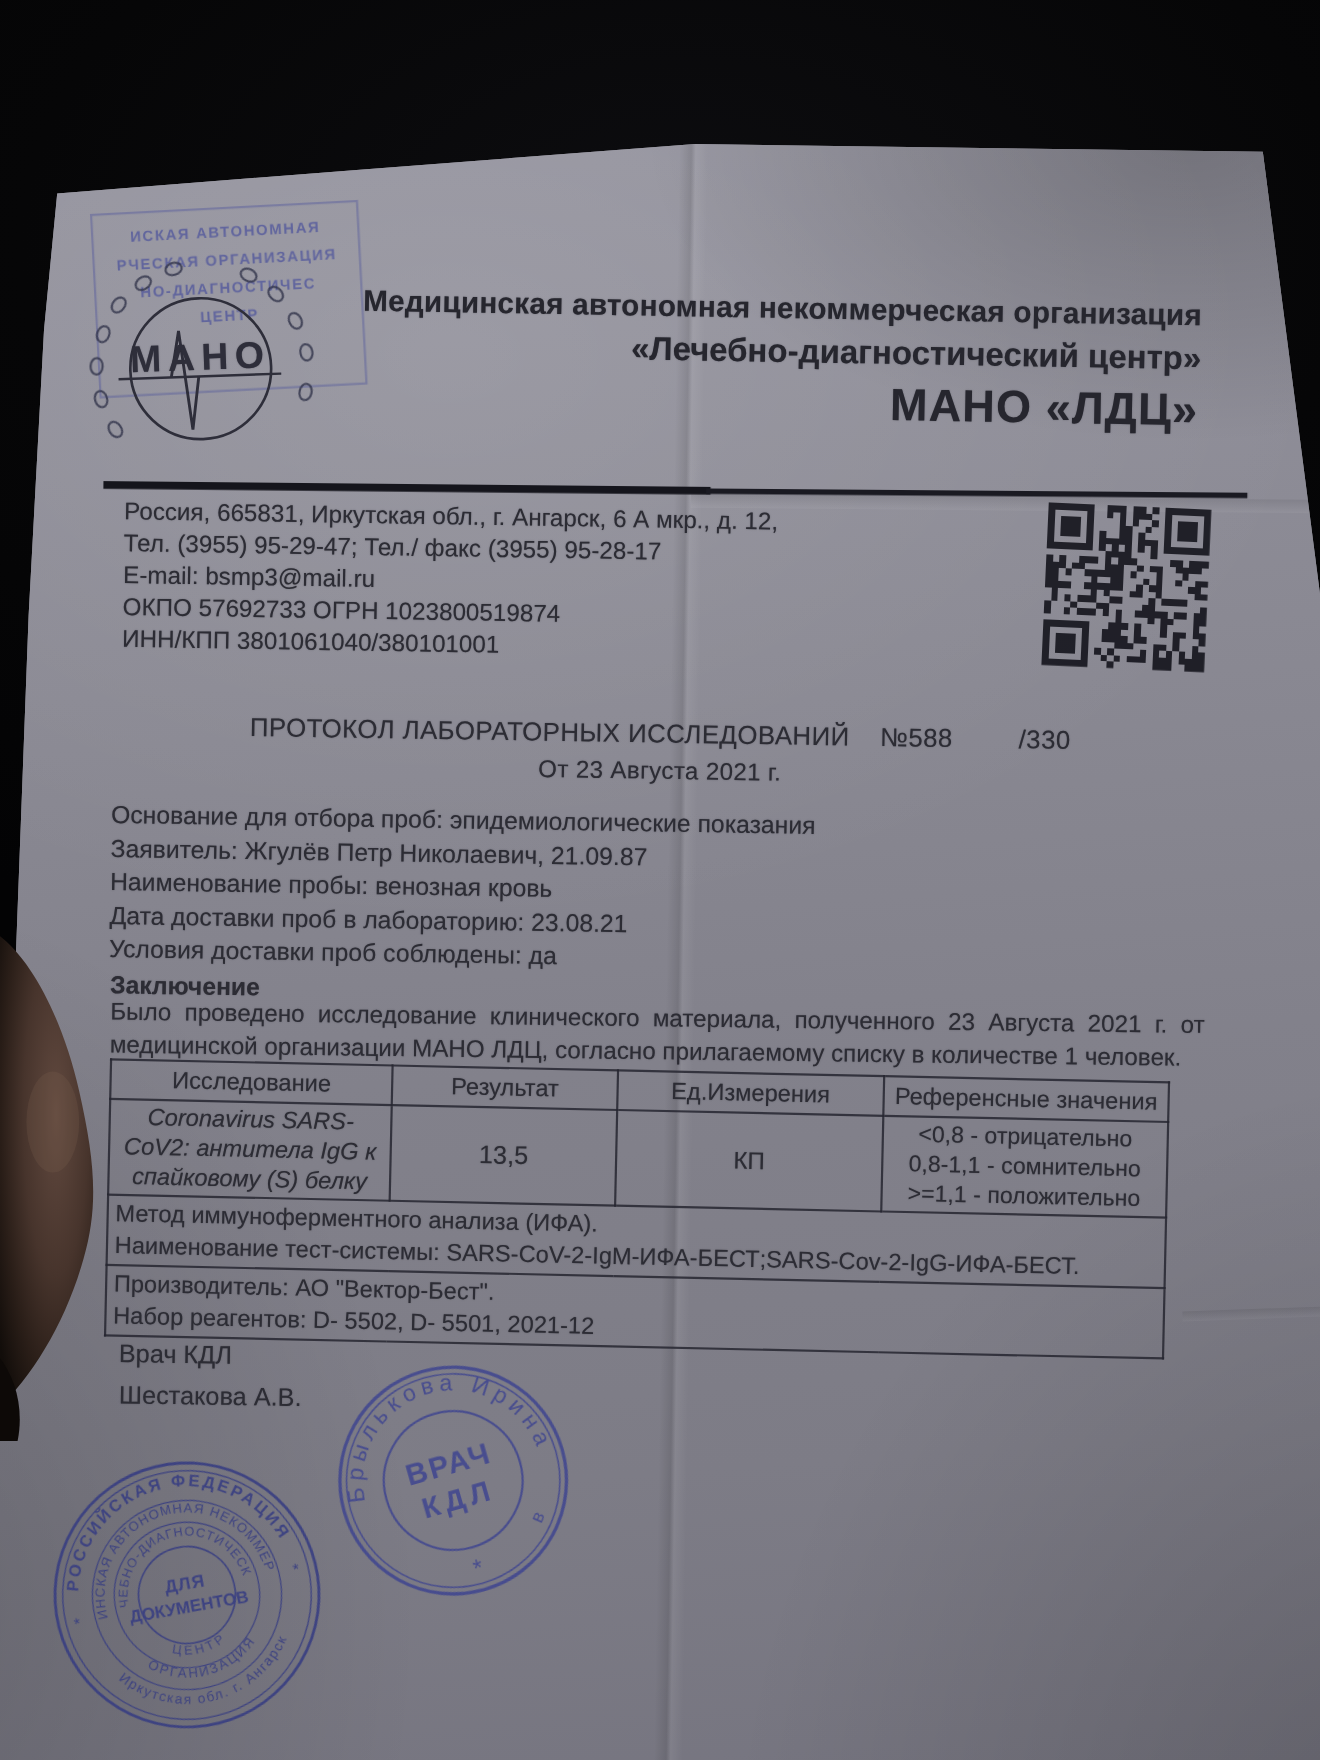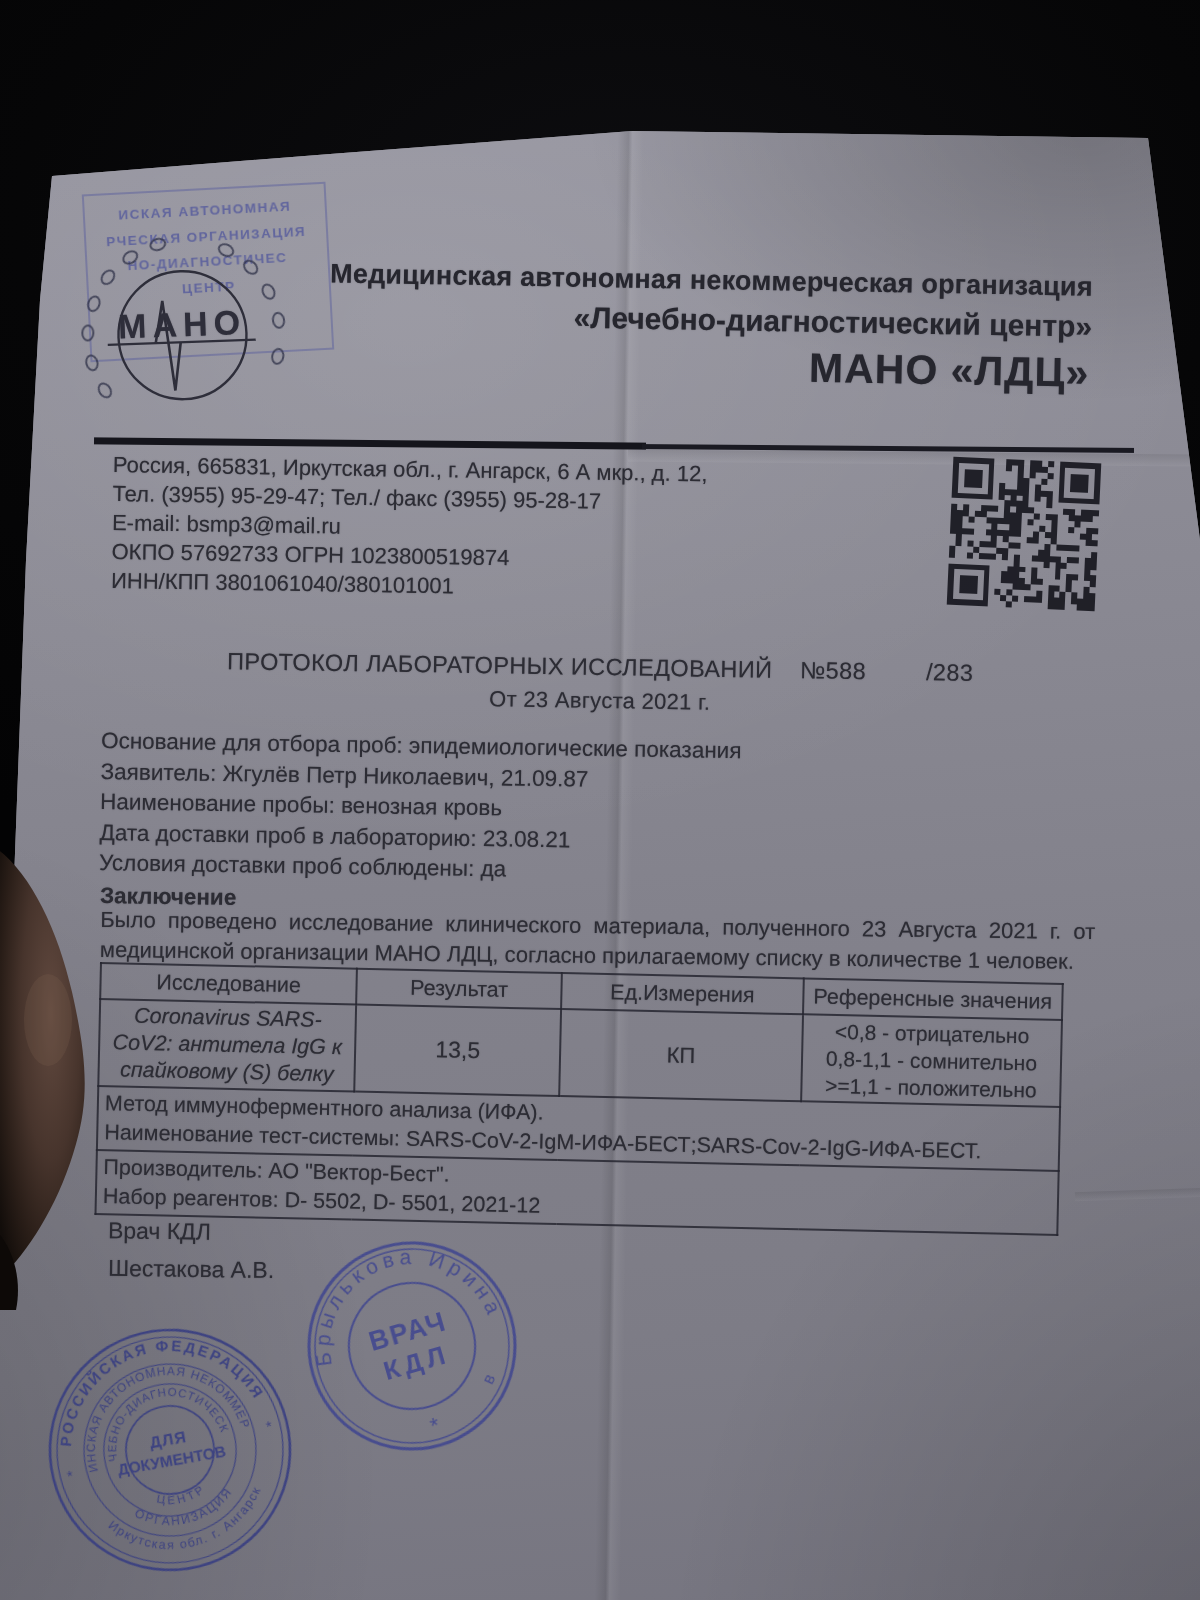--- a/index.html
+++ b/index.html
@@ -453,21 +453,21 @@
           <rect x="24" y="24" width="1" height="1" fill="#17171f"></rect>
         </svg>
     </div>
 
     <div class="blk title">
       <div>
         <span>ПРОТОКОЛ ЛАБОРАТОРНЫХ ИССЛЕДОВАНИЙ</span>
         <span>&nbsp;&nbsp;</span>
         <span>№588</span>
         <span class="gap"></span>
-        <span>/283</span>
+        <span>/330</span>
       </div>
       <div class="title-date">От 23 Августа 2021 г.</div>
     </div>
 
     <div class="blk info">
       <div>Основание для отбора проб: эпидемиологические показания</div>
       <div>Заявитель: Жгулёв Петр Николаевич, 21.09.87</div>
       <div>Наименование пробы: венозная кровь</div>
       <div>Дата доставки проб в лабораторию: 23.08.21</div>
       <div>Условия доставки проб соблюдены: да</div>

